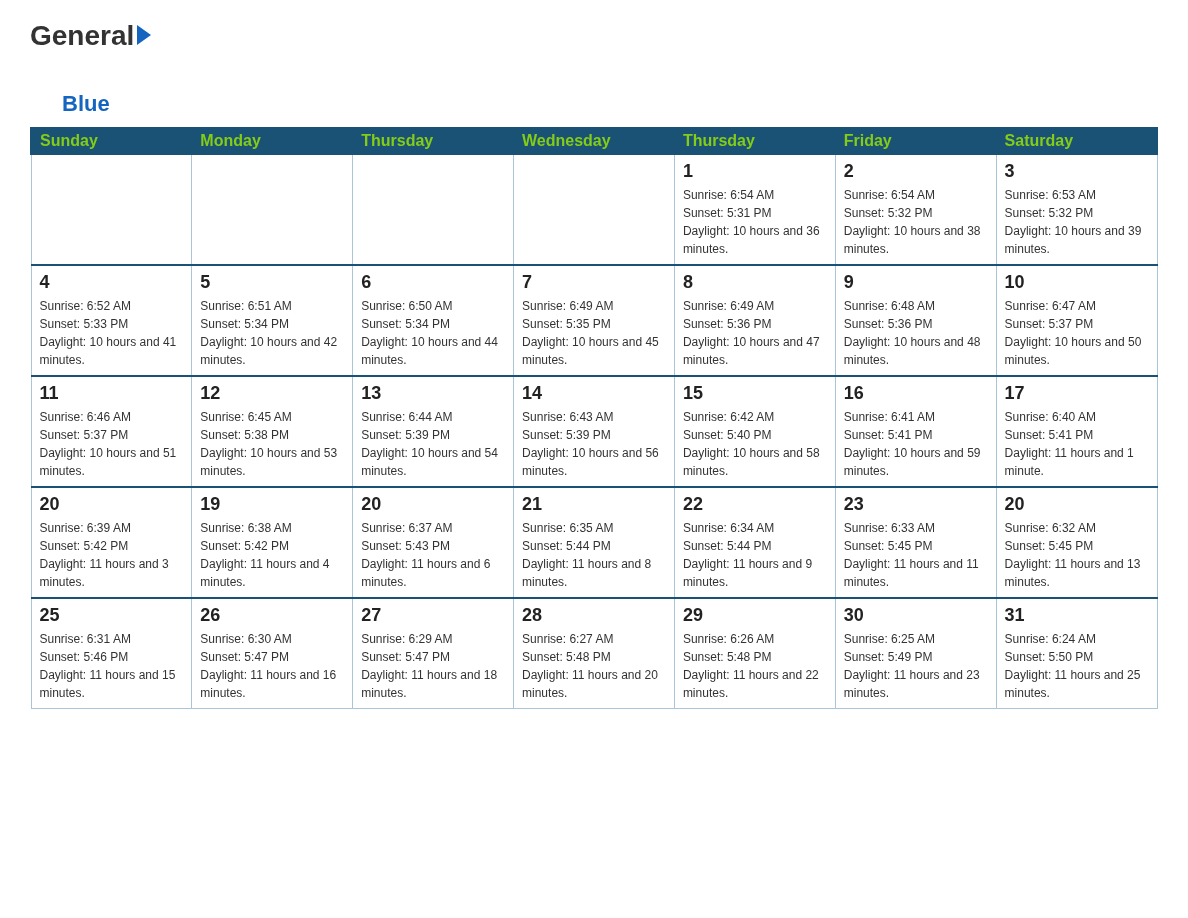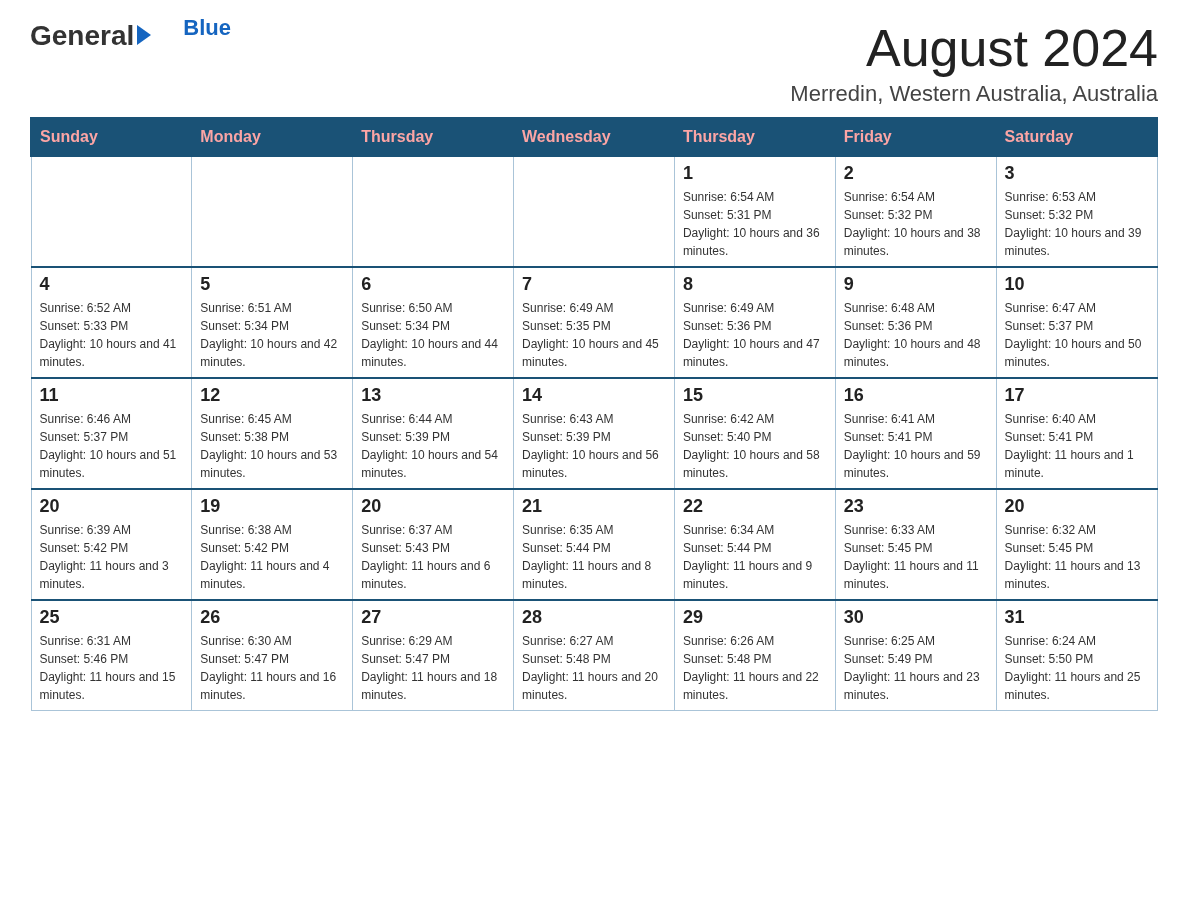--- a/index.html
+++ b/index.html
@@ -11,22 +11,23 @@
       padding: 20px 30px;
     }
     .header-area {
       display: flex;
       justify-content: space-between;
       align-items: flex-start;
       margin-bottom: 10px;
     }
     .logo-area {
       display: flex;
-      flex-direction: row;
+      flex-direction: column;
       align-items: flex-start;
+      gap: 44px;
     }
     .logo-text {
       display: flex;
       align-items: center;
       font-size: 28px;
       font-weight: bold;
       color: #333;
     }
     .logo-arrow {
       width: 0;
@@ -58,22 +59,22 @@
       color: #444;
       margin-top: 4px;
     }
     .calendar-table {
       width: 100%;
       border-collapse: collapse;
       margin-top: 8px;
     }
     .calendar-table th {
       background-color: #1a5276;
-      color: #fca5a5;
-      padding: 10px 8px;
+      color: #84cc16;
+      padding: 4px 8px;
       font-size: 16px;
       font-weight: bold;
       text-align: left;
       border: 1px solid #1a5276;
     }
     .calendar-table td {
       border: 1px solid #aac4d8;
       vertical-align: top;
       padding: 6px 8px;
       width: 14.28%;
@@ -108,24 +109,20 @@
 
 <div class="header-area">
   <div class="logo-area">
     <div class="logo-text">
       <span>General</span>
       <span class="logo-arrow"></span>
       <br>
     </div>
     <div class="logo-subtext">Blue</div>
   </div>
-  <div class="title-area">
-    <div class="month-title">August 2024</div>
-    <div class="location-title">Merredin, Western Australia, Australia</div>
-  </div>
 </div>
 
 <table class="calendar-table">
   <thead>
     <tr class="header-row">
     <th>Sunday</th>
         <th>Monday</th>
         <th>Thursday</th>
         <th>Wednesday</th>
         <th>Thursday</th>

